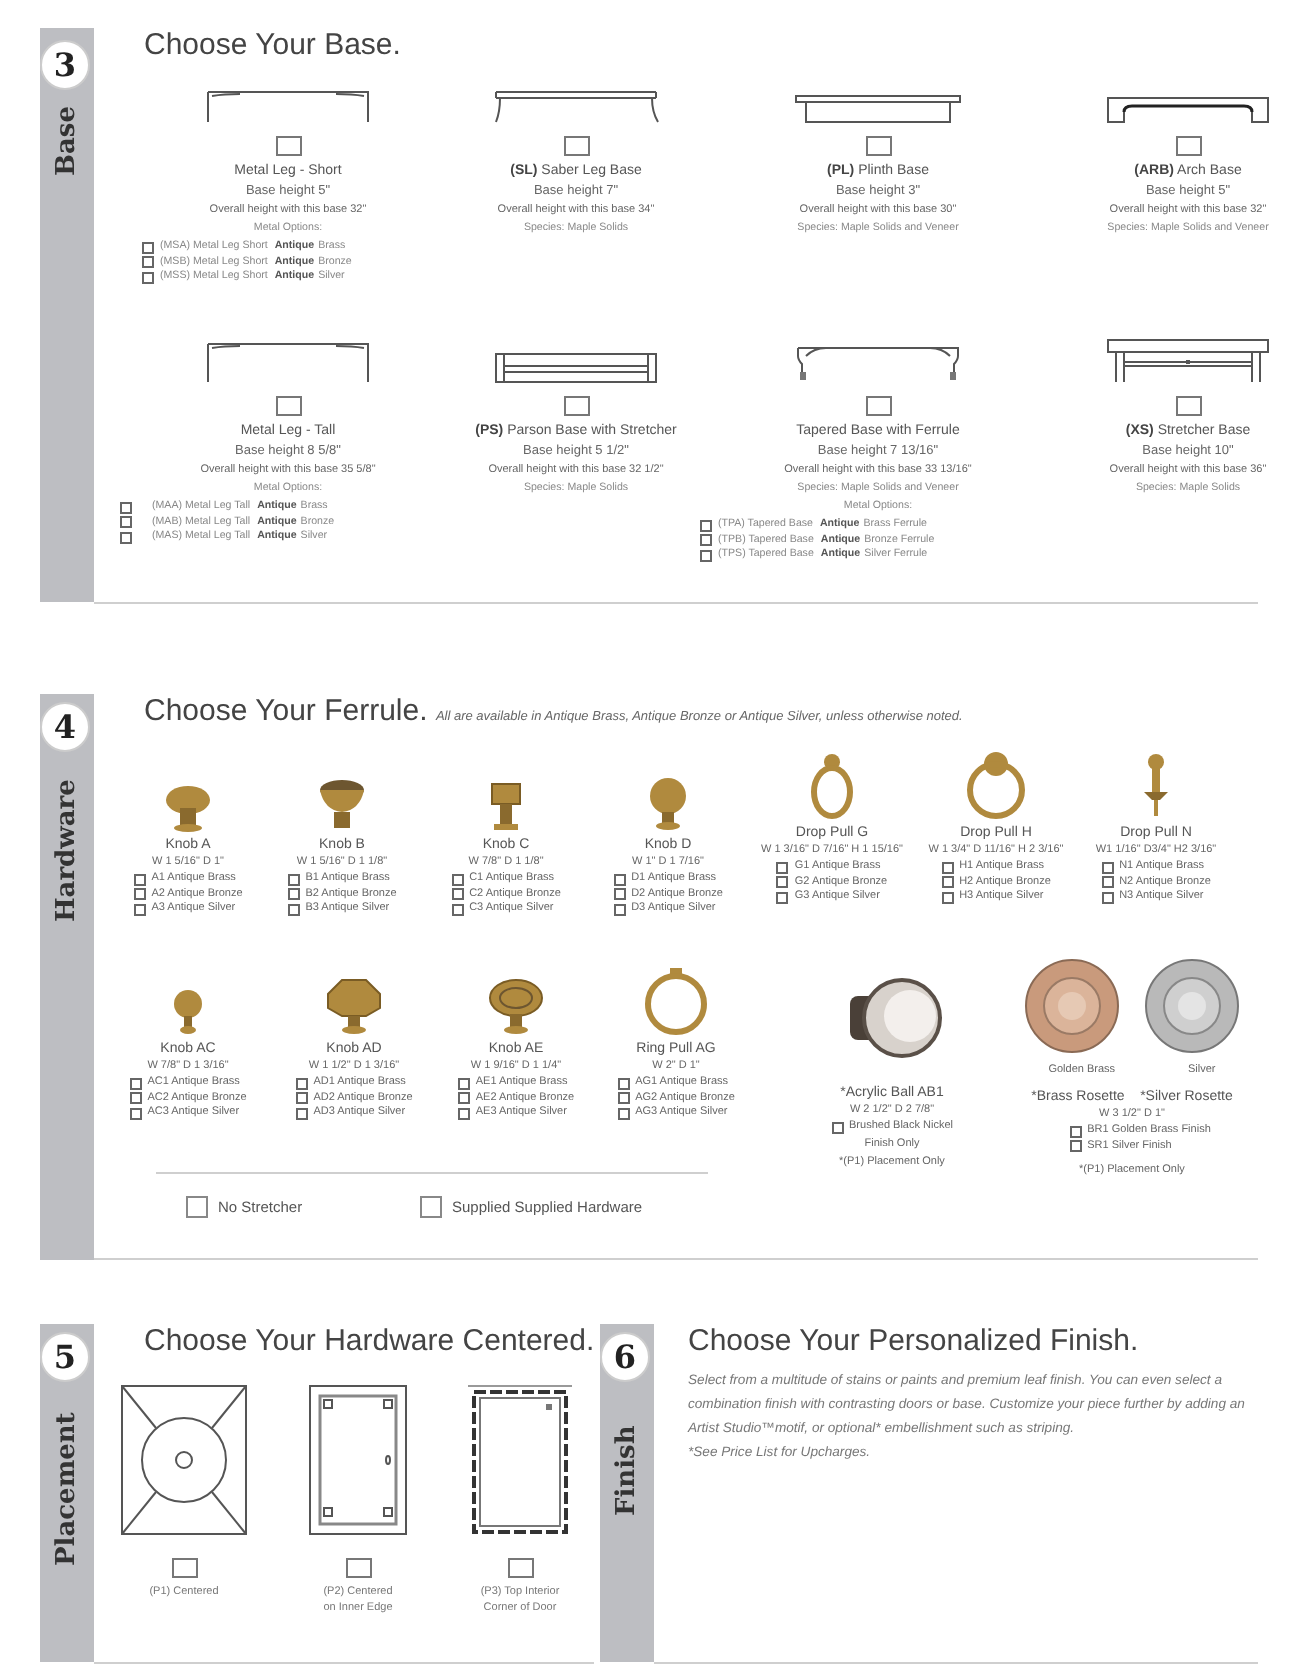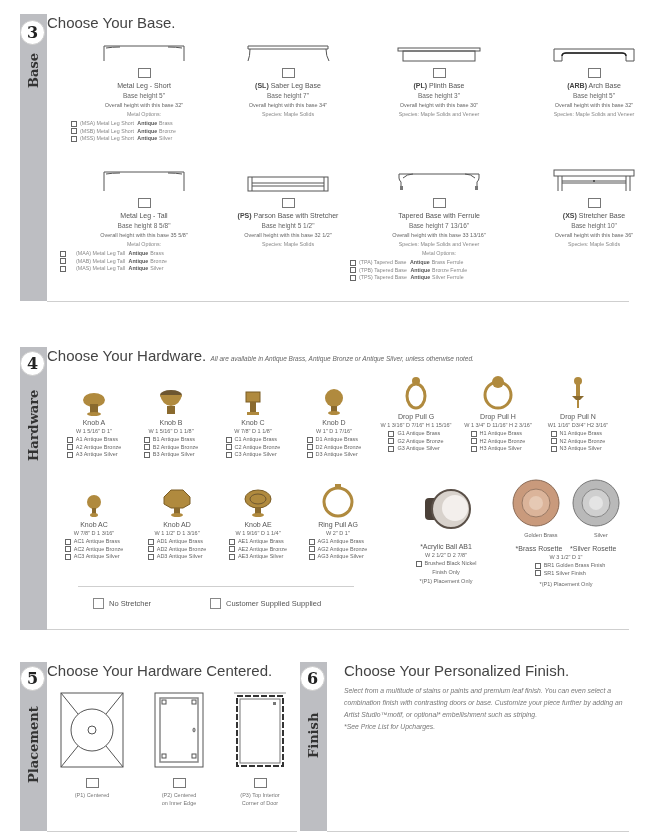--- a/index.html
+++ b/index.html
@@ -11,21 +11,21 @@
     font-family: "DejaVu Serif", serif; font-weight: bold; font-size: 13px; color: #333;
     writing-mode: vertical-rl; transform: rotate(180deg);
     display: flex; align-items: center; justify-content: center;
   }
   .num-circle {
     position: absolute; left: 20px; width: 25px; height: 25px; border-radius: 50%;
     background: #fff; border: 1px solid #ccc;
     font-family: "DejaVu Serif", serif; font-weight: bold; font-size: 16px; color: #222;
     display: flex; align-items: center; justify-content: center;
   }
-  .sec-title { position: absolute; left: 47px; font-size: 15px; color: #444; font-weight: normal; white-space: nowrap; }
+  .sec-title { position: absolute; left: 72px; font-size: 15px; color: #444; font-weight: normal; white-space: nowrap; }
   .sec-title .note { font-size: 6.5px; font-style: italic; color: #666; }
   .hr { position: absolute; height: 1px; background: #cfcfcf; }
 
   
   .base-item { position: absolute; width: 150px; text-align: center; }
   .base-drawing { height: 24px; display: flex; justify-content: center; align-items: flex-end; }
   .cb-lg { width: 13px; height: 10px; border: 1px solid #777; margin: 6px auto 3px; }
   .b-name { font-size: 7px; color: #555; line-height: 10px; }
   .b-name b { color: #444; }
   .b-h { font-size: 6.5px; color: #666; line-height: 10px; }
@@ -195,21 +195,21 @@
     <div class="b-h">Base height 10"</div>
     <div class="b-o">Overall height with this base 36"</div>
     <div class="b-s">Species: Maple Solids</div>
   </div>
 </div>
 
 <div>
   <div class="side-bar" style="top:347px;height:283px;"></div>
   <div class="side-label" style="top:385px;height:80px;">Hardware</div>
   <div class="num-circle" style="top:351px;">4</div>
-  <div class="sec-title" style="top:347px;"><span>Choose Your Hardware.</span> <span class="note">All are available in Antique Brass, Antique Bronze or Antique Silver, unless otherwise noted.</span></div>
+  <div class="sec-title" style="top:347px;"><span>Choose Your Ferrule.</span> <span class="note">All are available in Antique Brass, Antique Bronze or Antique Silver, unless otherwise noted.</span></div>
   <div class="hr" style="left:47px;top:629px;width:582px;"></div>
 
   <div id="hw-grid">
       <div class="hw-item" style="left: 54px; top: 384px;"><div class="hw-img">
           <svg width="26" height="26">
             <ellipse cx="13" cy="10" rx="11" ry="7" fill="#b08a3e"></ellipse>
             <rect x="9" y="14" width="8" height="10" fill="#8a6a2e"></rect>
             <ellipse cx="13" cy="24" rx="7" ry="2" fill="#b08a3e"></ellipse>
           </svg>
         </div><div class="hw-name">Knob A</div><div class="hw-dim">W 1 5/16" D 1"</div><div class="hw-opts"><div class="hw-opt">
@@ -435,21 +435,21 @@
     <div class="hw-dim">*(P1) Placement Only</div>
   </div>
 
   <div class="hr" style="left:78px;top:586px;width:276px;"></div>
   <div class="big-check" style="left:93px;top:598px;">
       <span class="box"></span>
       <span>No Stretcher</span>
     </div>
   <div class="big-check" style="left:210px;top:598px;">
       <span class="box"></span>
-      <span>Customer Supplied Supplied</span>
+      <span>Supplied Supplied Hardware</span>
     </div>
 </div>
 
 <div>
   <div class="side-bar" style="top:662px;height:169px;"></div>
   <div class="side-label" style="top:700px;height:90px;">Placement</div>
   <div class="num-circle" style="top:666px;">5</div>
   <div class="sec-title" style="top:662px;">Choose Your Hardware Centered.</div>
   <div class="hr" style="left:47px;top:831px;width:250px;"></div>
 

